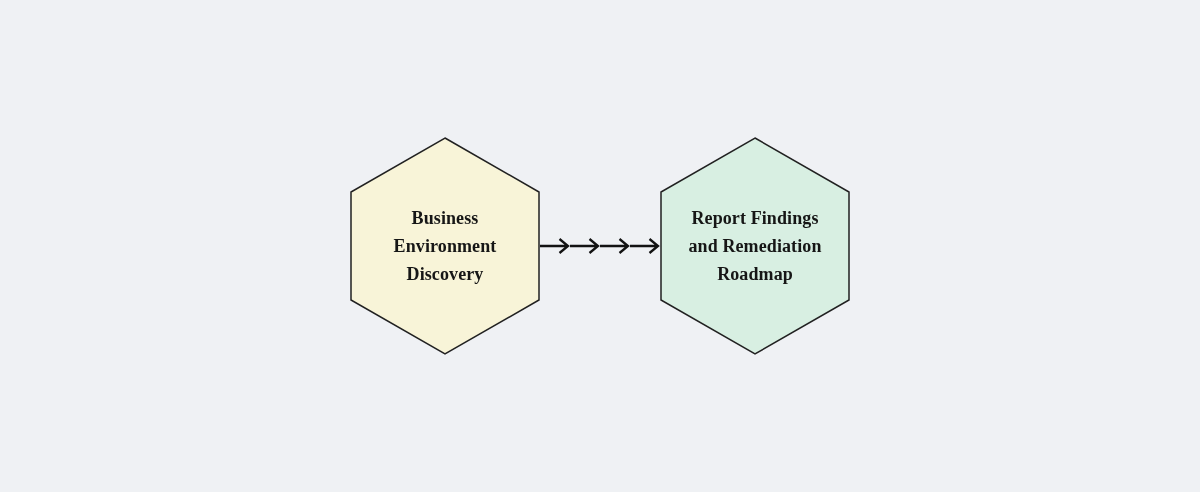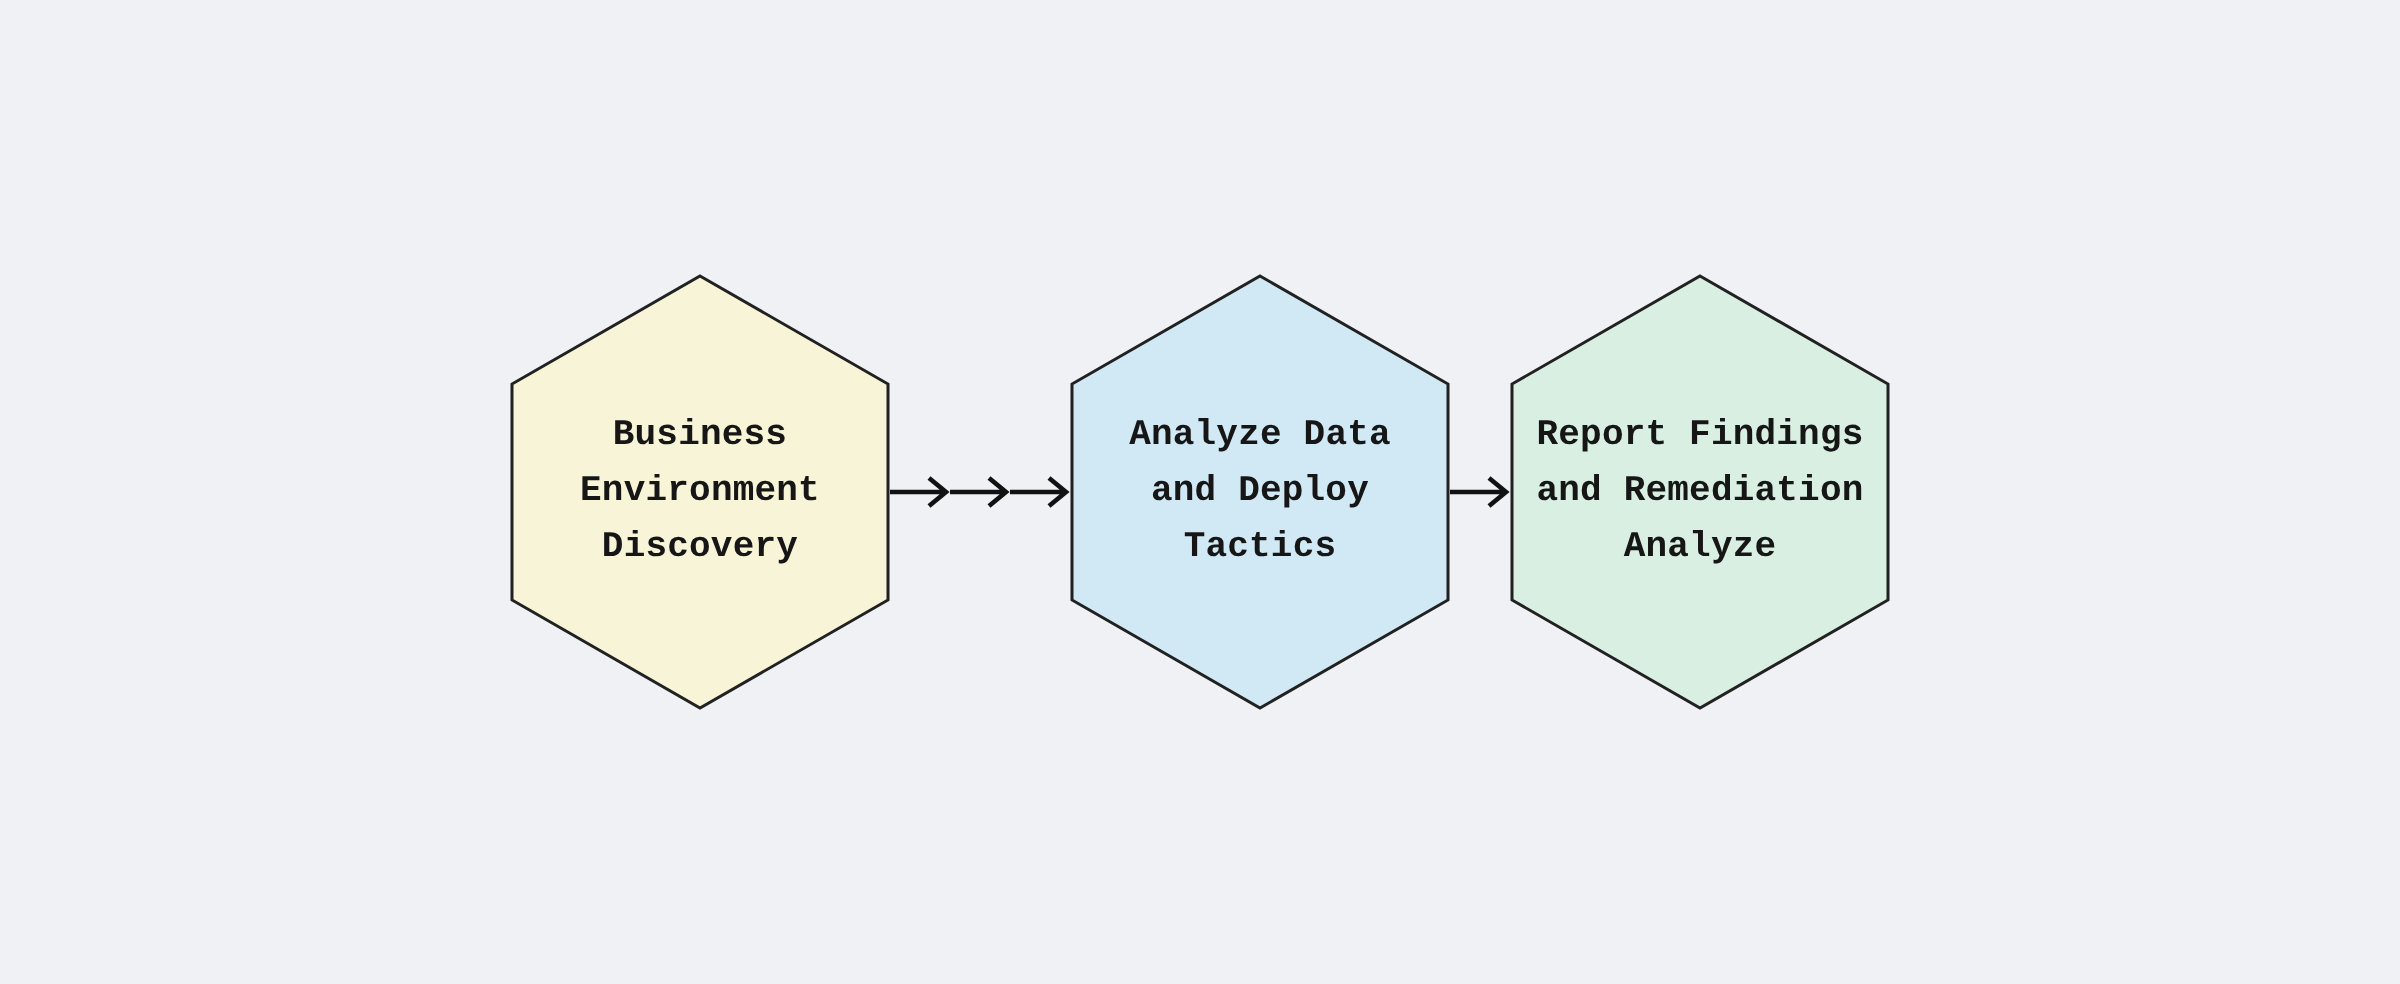--- a/index.html
+++ b/index.html
@@ -3,21 +3,21 @@
 <meta charset="utf-8">
 <style>
   html, body { margin: 0; padding: 0; }
   .canvas {
     width: 1200px;
     height: 492px;
     background: #eff1f4;
     display: flex;
     align-items: center;
     justify-content: center;
-    font-family: Liberation Mono, monospace;
+    font-family: Liberation Serif, serif;
     overflow: hidden;
   }
   .flow-row {
     display: flex;
     align-items: center;
   }
   .hex-node {
     position: relative;
     width: 190px;
     height: 218px;
@@ -92,38 +92,30 @@
       </svg>
     </div>
 
 
     <div class="arrow">
       <svg width="30" height="24" viewBox="0 0 30 24">
         <path d="M0 12 H27 M19.5 5 L28 12 L19.5 19"></path>
       </svg>
     </div>
 
-    <div class="hex-node">
-      <svg class="hex-shape" viewBox="0 0 190 218">
-        <polygon points="95,1 189,55 189,163 95,217 1,163 1,55" fill="#d0e9f4"></polygon>
-      </svg>
-      <div class="hex-label">Analyze Data
-and Deploy
-Tactics</div>
-    </div>
 
     <div class="arrow">
       <svg width="30" height="24" viewBox="0 0 30 24">
         <path d="M0 12 H27 M19.5 5 L28 12 L19.5 19"></path>
       </svg>
     </div>
 
     <div class="hex-node">
       <svg class="hex-shape" viewBox="0 0 190 218">
         <polygon points="95,1 189,55 189,163 95,217 1,163 1,55" fill="#d8efe2"></polygon>
       </svg>
       <div class="hex-label">Report Findings
 and Remediation
-Analyze</div>
+Roadmap</div>
     </div>
 
   </div>
 </div>
 
 </body></html>

